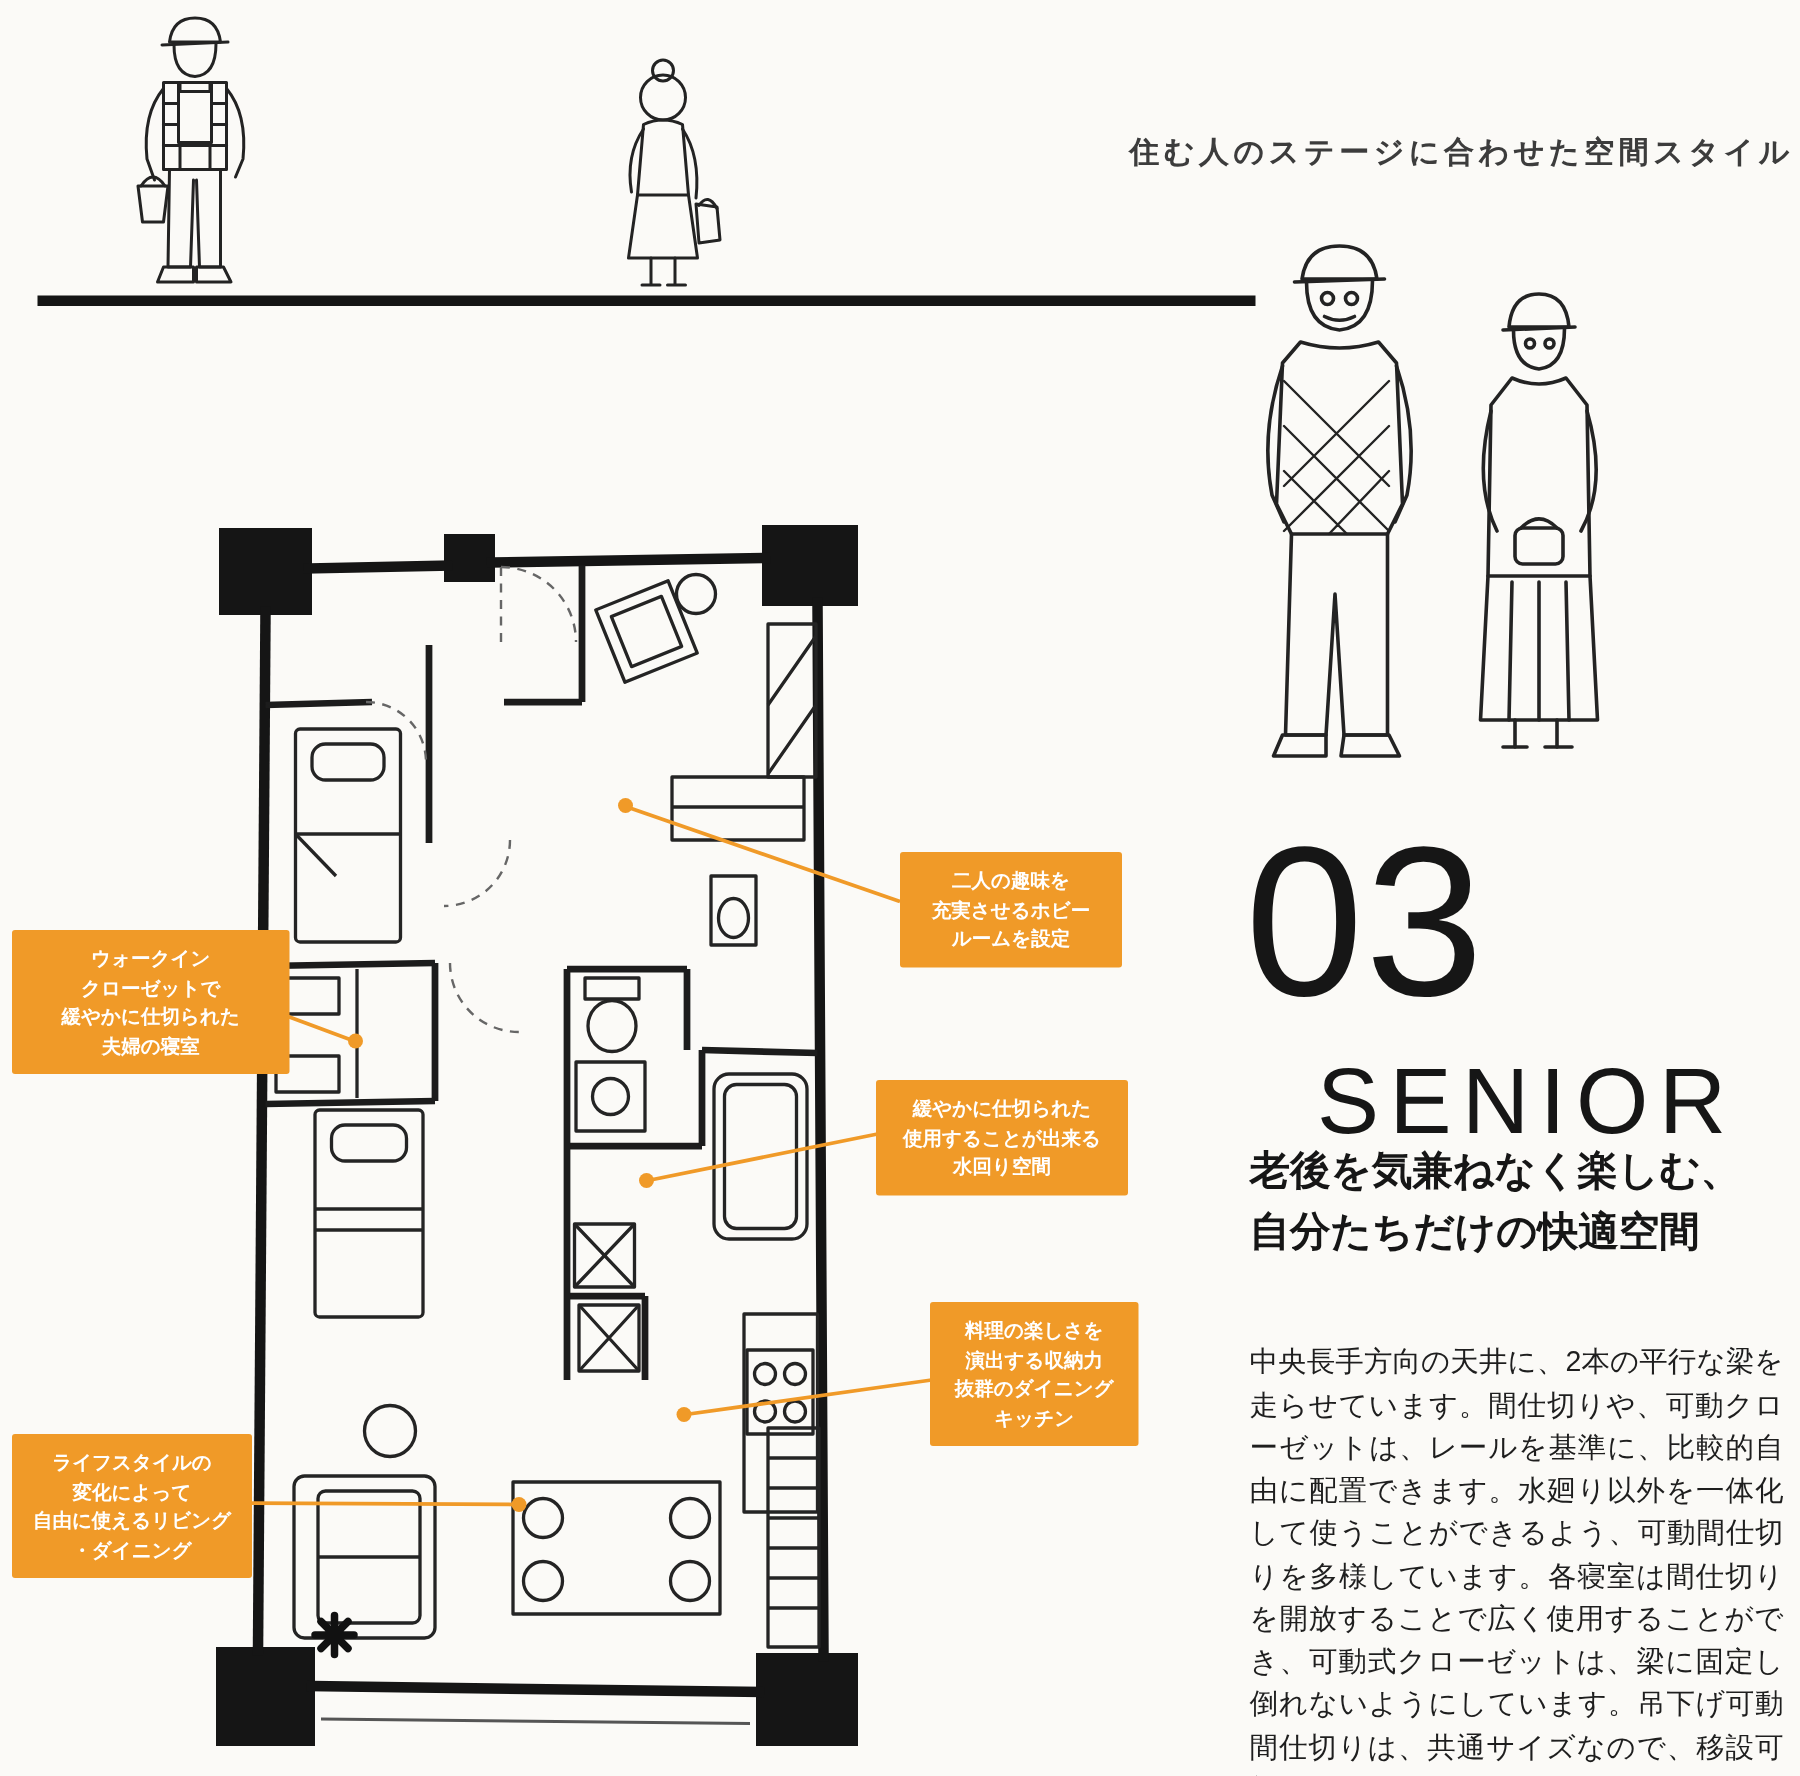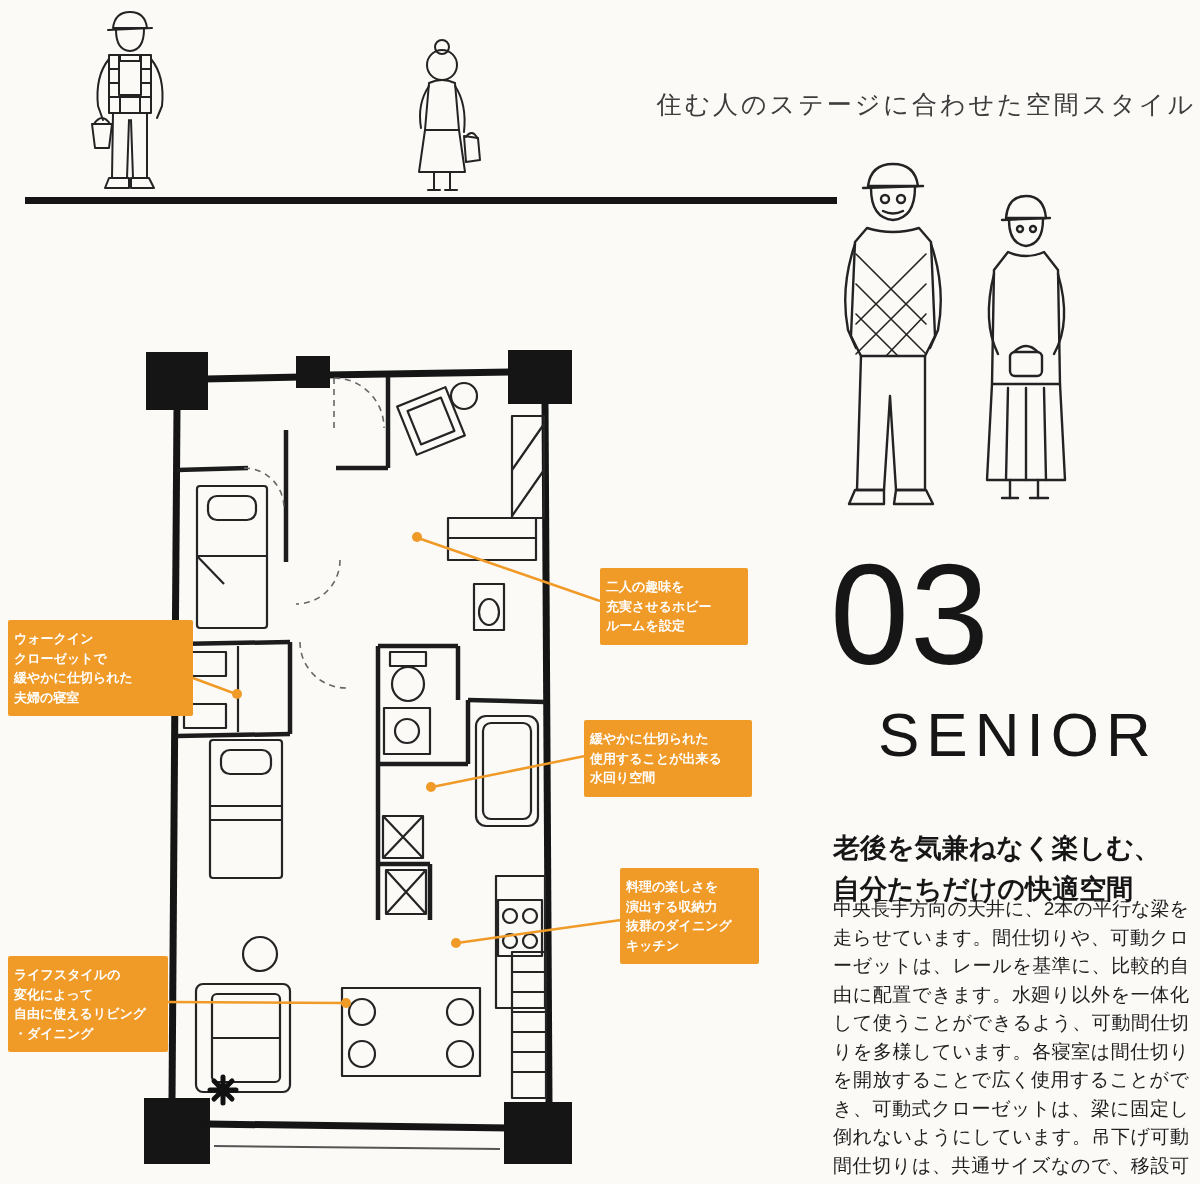--- a/index.html
+++ b/index.html
@@ -9,28 +9,28 @@
     --paper:#fbfaf7;
   }
   html,body{margin:0;padding:0;}
   body{
     position:relative;width:1200px;height:1184px;overflow:hidden;
     background:var(--paper);color:var(--ink);
     font-family:"Liberation Sans","DejaVu Sans",sans-serif;
   }
   .abs{position:absolute;}
   #scene{left:0;top:0;z-index:1;}
-  #tagline{top:88px;right:4px;font-size:25px;letter-spacing:3px;color:var(--muted);font-weight:400;z-index:2;}
+  #tagline{top:88px;right:4px;font-size:20px;letter-spacing:3px;color:var(--muted);font-weight:700;z-index:2;}
   #big-number{left:830px;top:544px;font-size:142px;font-weight:400;letter-spacing:1px;line-height:1;z-index:2;}
   #section-name{left:878px;top:704px;font-size:62px;font-weight:400;letter-spacing:7px;line-height:1;z-index:2;}
-  #heading{left:833px;top:828px;font-size:27px;font-weight:bold;line-height:1.5;white-space:pre-line;z-index:2;}
+  #heading{left:833px;top:760px;font-size:27px;font-weight:bold;line-height:1.5;white-space:pre-line;z-index:2;}
   #body-text{left:833px;top:895px;width:356px;font-size:19px;line-height:1.5;color:#1e1e1e;text-align:justify;z-index:2;}
   .callout{
     background:var(--accent);color:#fff;font-weight:bold;font-size:13px;line-height:1.5;
-    white-space:pre-line;padding:9px 6px;border-radius:2px;
+    text-align:center;white-space:pre-line;padding:9px 6px;border-radius:2px;
     z-index:3;box-sizing:border-box;
   }
 </style>
 </head>
 <body>
 
 <svg id="scene" class="abs" width="1200" height="1184" viewBox="0 0 1200 1184">
 
   <rect x="25" y="197" width="812" height="7" fill="#151515"></rect>
 

